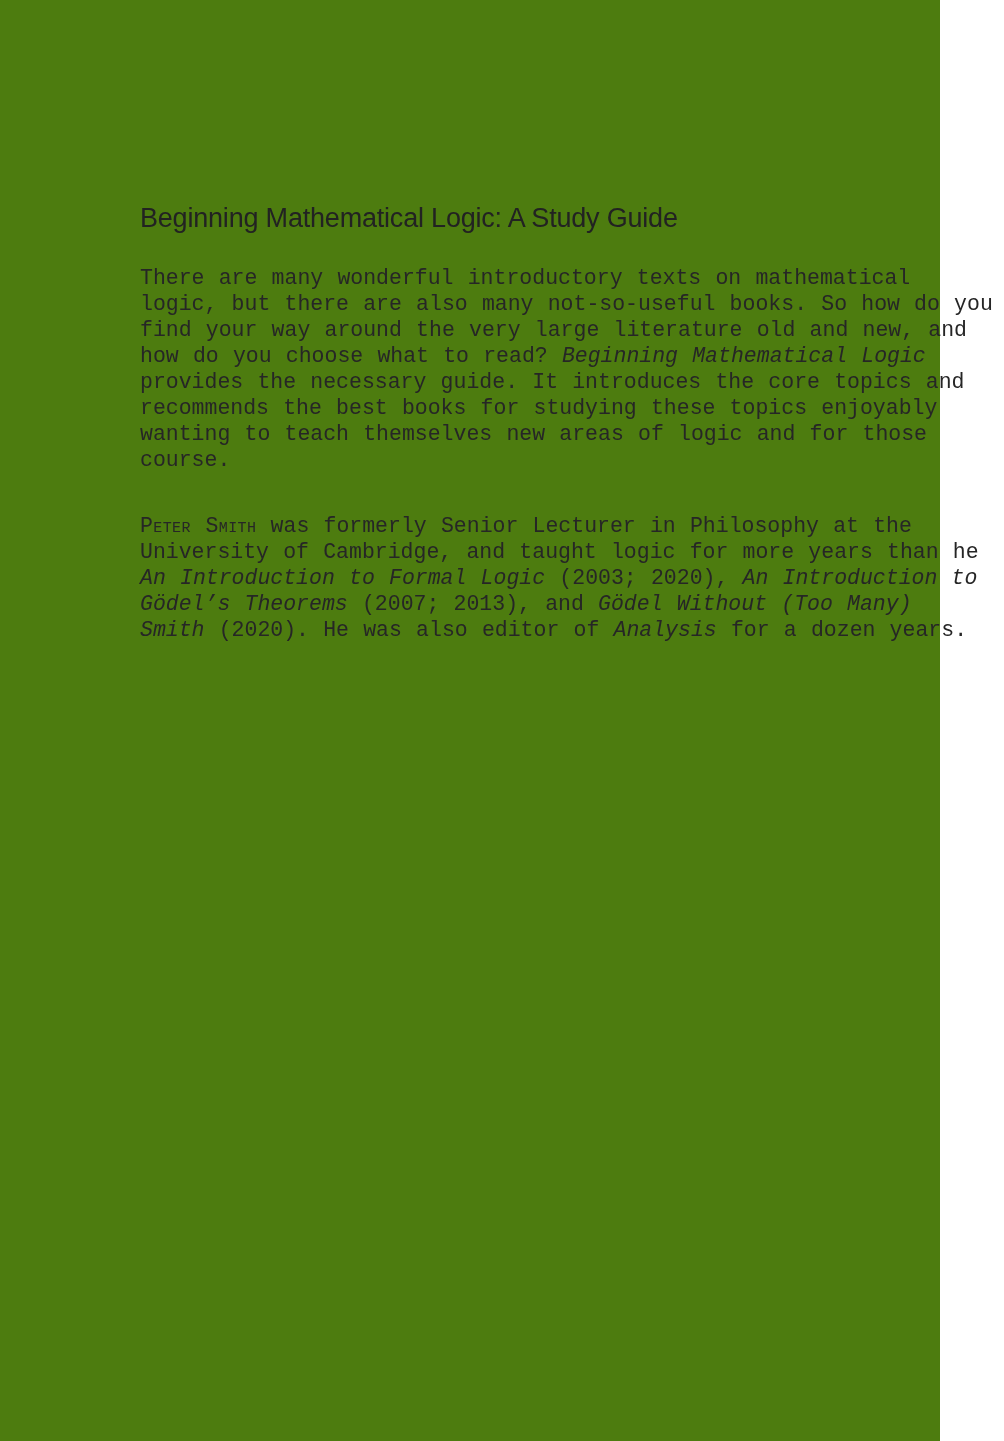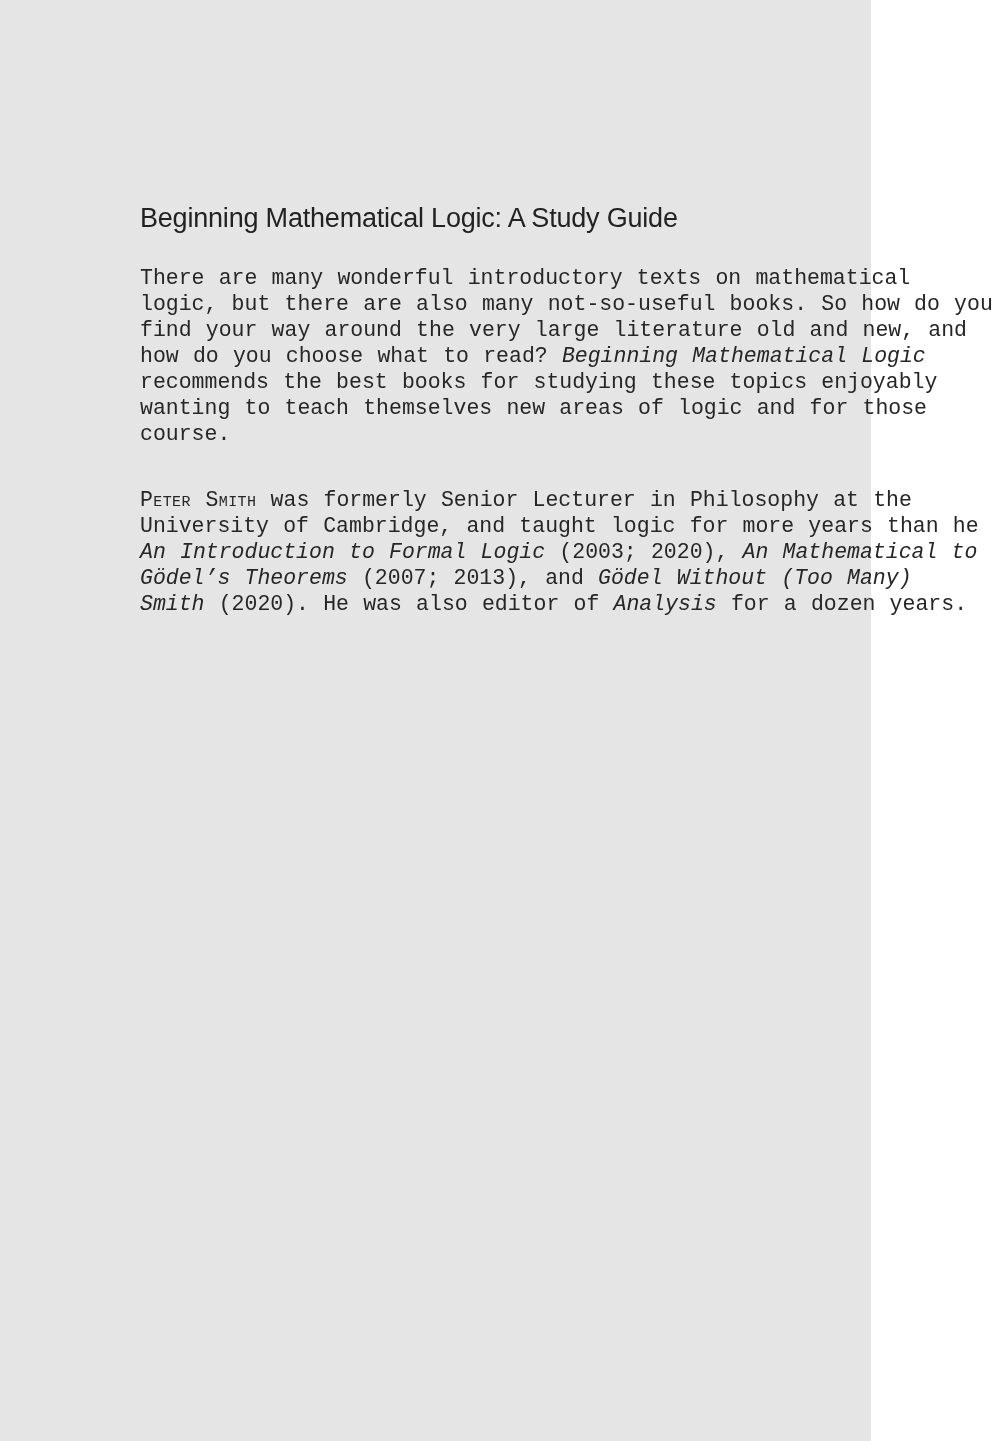--- a/index.html
+++ b/index.html
@@ -10,23 +10,23 @@
     width: 1004px;
     height: 1441px;
     background: #ffffff;
     position: relative;
     overflow: hidden;
   }
   .page {
     position: absolute;
     left: 0;
     top: 0;
-    width: 871px;
+    width: 940px;
     height: 1441px;
-    background: #e5e5e5;
+    background: #4d7c0f;
   }
   .doc-title {
     position: absolute;
     left: 140px;
     top: 203px;
     margin: 0;
     font-family: "Liberation Sans", "DejaVu Sans", sans-serif;
     font-weight: 400;
     font-size: 27px;
     line-height: 30px;
@@ -63,25 +63,26 @@
 <body>
 
 <div class="page">
   <h1 class="doc-title">Beginning Mathematical Logic: A Study Guide</h1>
   <div class="doc-body">
       <div class="para">
         <div class="line"><span>There are many wonderful introductory texts on mathematical</span></div>
         <div class="line"><span>logic, but there are also many not-so-useful books. So how do you</span></div>
         <div class="line"><span>find your way around the very large literature old and new, and</span></div>
         <div class="line"><span>how do you choose what to read? </span><span class="italic">Beginning Mathematical Logic</span></div>
+        <div class="line"><span>provides the necessary guide. It introduces the core topics and</span></div>
         <div class="line"><span>recommends the best books for studying these topics enjoyably</span></div>
         <div class="line"><span>wanting to teach themselves new areas of logic and for those</span></div>
         <div class="line"><span>course.</span></div>
       </div>
       <div class="para">
         <div class="line"><span class="smallcaps">Peter Smith</span><span> was formerly Senior Lecturer in Philosophy at the</span></div>
         <div class="line"><span>University of Cambridge, and taught logic for more years than he</span></div>
-        <div class="line"><span class="italic">An Introduction to Formal Logic</span><span> (2003; 2020), </span><span class="italic">An Mathematical to</span></div>
+        <div class="line"><span class="italic">An Introduction to Formal Logic</span><span> (2003; 2020), </span><span class="italic">An Introduction to</span></div>
         <div class="line"><span class="italic">Gödel’s Theorems</span><span> (2007; 2013), and </span><span class="italic">Gödel Without (Too Many)</span></div>
         <div class="line"><span class="italic">Smith</span><span> (2020). He was also editor of </span><span class="italic">Analysis</span><span> for a dozen years.</span></div>
       </div>
     </div>
 </div>
 
 </body></html>

